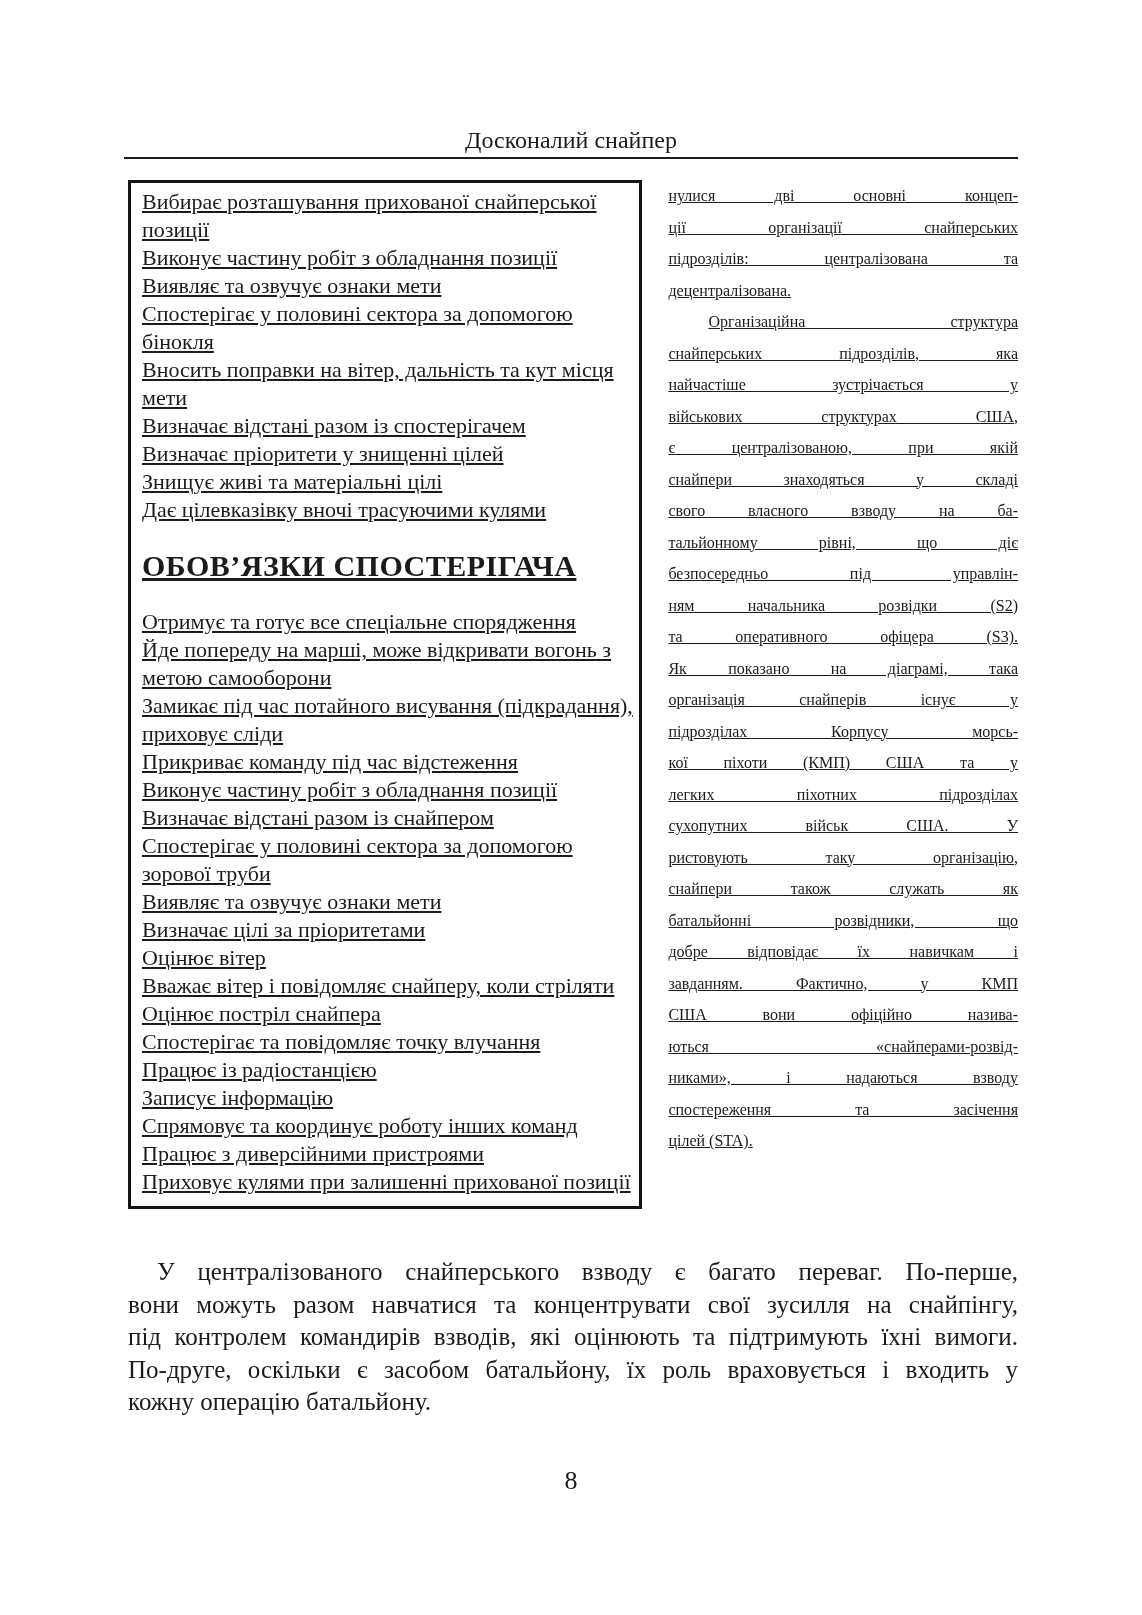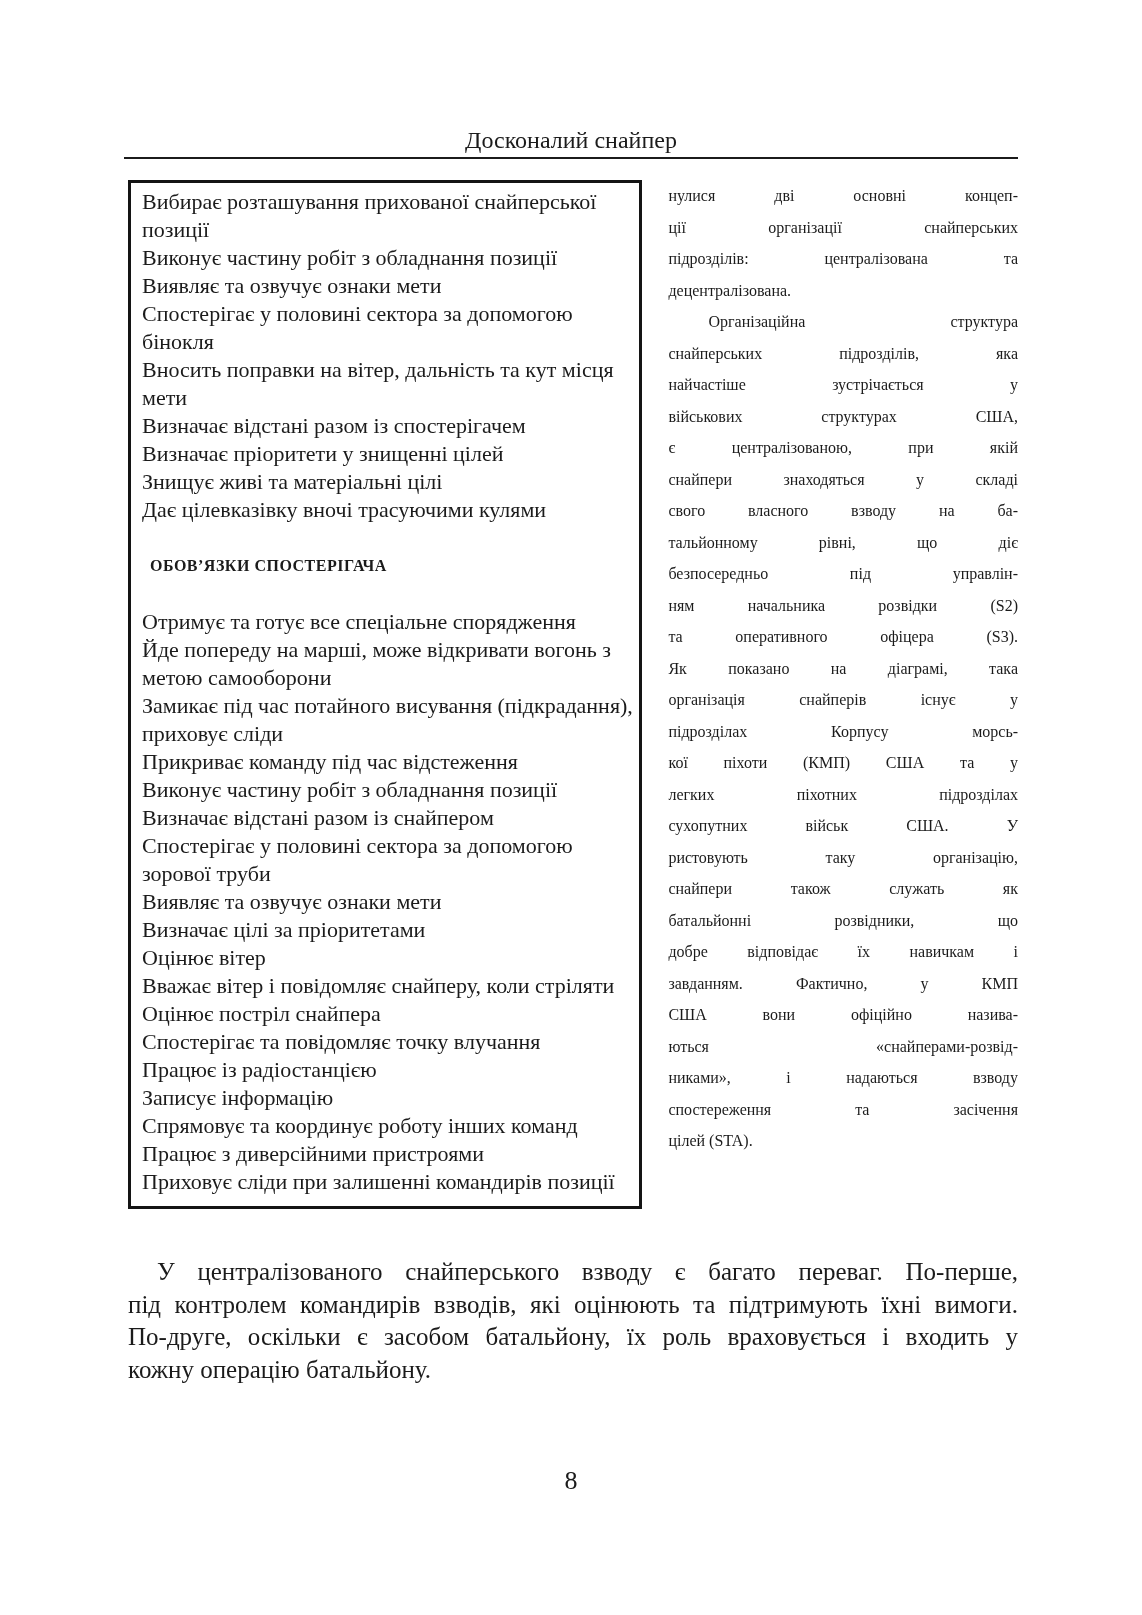--- a/index.html
+++ b/index.html
@@ -17,33 +17,33 @@
     position: absolute; top: 126px; left: 0; width: 100%;
     text-align: center; font-size: 24px; line-height: 28px;
   }
   .header-rule {
     position: absolute; top: 157px; left: 124px;
     width: 894px; height: 2px; background: #1b1b1b;
   }
 
   .columns {
     position: absolute; top: 180px; left: 128px; width: 890px;
-    display: flex; align-items: flex-start;
+    display: flex; align-items: flex-start; text-decoration: underline;
   }
 
   .duty-box {
     width: 515px; box-sizing: border-box;
     border: 3px solid #141414;
     padding: 5px 4px 10px 11px;
     font-size: 22px; line-height: 28px;
   }
   .duty-item { text-align: left; }
   .observer-heading {
-    font-weight: bold; font-size: 16px; letter-spacing: 0.5px;
-    margin: 28px 0 28px 8px;
+    font-weight: bold; font-size: 30px; letter-spacing: 0.5px;
+    margin: 28px 0 28px 0;
   }
 
   .right-col {
     width: 350px; margin-left: 26px;
     font-size: 16px; line-height: 31.5px;
   }
   .col-line { text-align: justify; text-align-last: justify; }
   .col-line.rag { text-align: right; text-align-last: left; }
   .col-line.indent { text-indent: 40px; }
 
@@ -96,21 +96,21 @@
           <div class="duty-item">Виявляє та озвучує ознаки мети</div>
           <div class="duty-item">Визначає цілі за пріоритетами</div>
           <div class="duty-item">Оцінює вітер</div>
           <div class="duty-item">Вважає вітер і повідомляє снайперу, коли стріляти</div>
           <div class="duty-item">Оцінює постріл снайпера</div>
           <div class="duty-item">Спостерігає та повідомляє точку влучання</div>
           <div class="duty-item">Працює із радіостанцією</div>
           <div class="duty-item">Записує інформацію</div>
           <div class="duty-item">Спрямовує та координує роботу інших команд</div>
           <div class="duty-item">Працює з диверсійними пристроями</div>
-          <div class="duty-item">Приховує сліди при залишенні командирів позиції</div>
+          <div class="duty-item">Приховує кулями при залишенні прихованої позиції</div>
         </div>
     </div>
 
     <div class="right-col" id="right-col">
         <div class="col-line">нулися дві основні концеп-</div>
         <div class="col-line">ції організації снайперських</div>
         <div class="col-line">підрозділів: централізована та</div>
         <div class="col-line rag">децентралізована.</div>
         <div class="col-line indent">Організаційна структура</div>
         <div class="col-line">снайперських підрозділів, яка</div>
@@ -138,20 +138,21 @@
         <div class="col-line">ються «снайперами-розвід-</div>
         <div class="col-line">никами», і надаються взводу</div>
         <div class="col-line">спостереження та засічення</div>
         <div class="col-line rag">цілей (STA).</div>
       </div>
 
   </div>
 
   <div class="bottom-para" id="bottom-para">
       <div class="bp-line indent">У централізованого снайперського взводу є багато переваг. По-перше,</div>
+      <div class="bp-line">вони можуть разом навчатися та концентрувати свої зусилля на снайпінгу,</div>
       <div class="bp-line">під контролем командирів взводів, які оцінюють та підтримують їхні вимоги.</div>
       <div class="bp-line">По-друге, оскільки є засобом батальйону, їх роль враховується і входить у</div>
       <div class="bp-line rag">кожну операцію батальйону.</div>
     </div>
 
   <div class="page-number">8</div>
 
 </div>
 
 </body></html>

